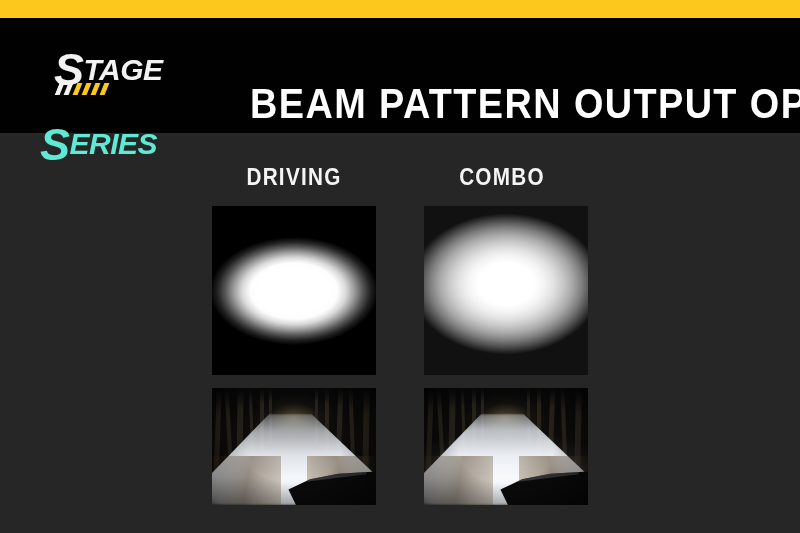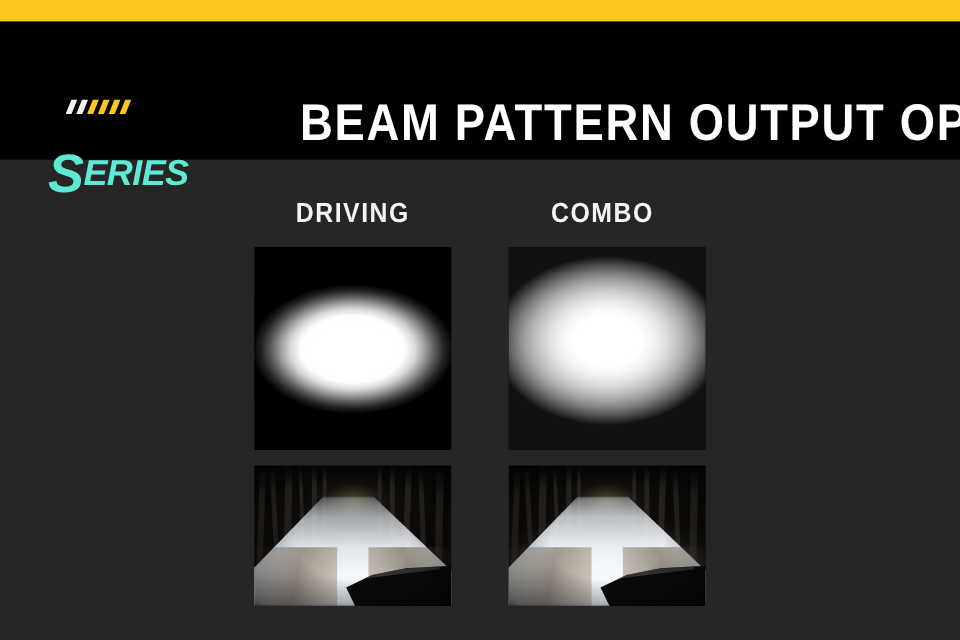--- a/index.html
+++ b/index.html
@@ -291,20 +291,21 @@
 </head>
 <body>
 
 <div id="page">
 
   <div class="top-rule"></div>
 
   <div class="header">
 
     <div class="logo">
+      <div class="logo-stage"><span class="cap">S</span><span>TAGE</span></div>
       <div class="logo-stripes">
         <i class="w"></i>
           <i class="w"></i>
           <i></i>
           <i></i>
           <i></i>
           <i></i>
       </div>
       <div class="logo-series"><span class="cap">S</span><span>ERIES</span></div>
     </div>

